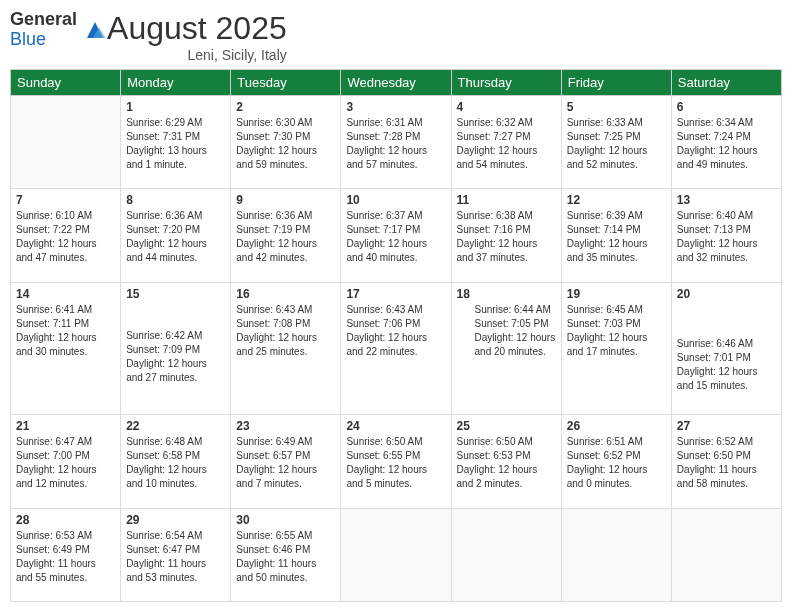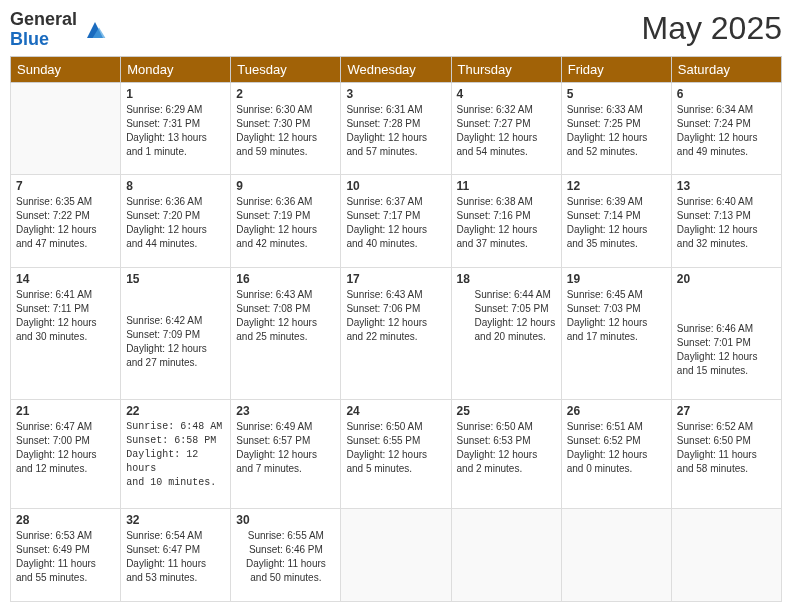--- a/index.html
+++ b/index.html
@@ -12,21 +12,21 @@
     }
     .page {
       width: 792px;
       height: 612px;
       padding: 10px;
       display: flex;
       flex-direction: column;
     }
     .header {
       display: flex;
-      justify-content: space-between;
+      justify-content: flex-start;
       align-items: flex-start;
       margin-bottom: 6px;
     }
     .logo {
       display: flex;
       align-items: center;
       gap: 4px;
     }
     .logo-text {
       display: flex;
@@ -50,21 +50,21 @@
       font-size: 14px;
       color: #555;
     }
     .calendar {
       flex: 1;
       border-collapse: collapse;
       width: 100%;
       table-layout: fixed;
     }
     .calendar th {
-      background-color: #a16207;
+      background-color: #15803d;
       color: #fff;
       text-align: left;
       padding: 5px 6px;
       font-size: 13px;
       font-weight: normal;
       border: 1px solid #ccc;
     }
     .calendar td {
       border: 1px solid #ddd;
       vertical-align: top;
@@ -92,29 +92,30 @@
     }
   </style>
 </head>
 <body>
 
 <div class="page">
   <div class="header">
     <div class="logo">
       <div class="logo-text">
         <span style="font-size:18px;font-weight:bold;color:#333;">General</span>
-        <span style="font-size:18px;font-weight:bold;color:#1a6bbf;">Blue</span>
+        <span style="font-size:18px;font-weight:normal;color:#1a6bbf;">Blue</span>
       </div>
       <svg class="logo-icon" viewBox="0 0 30 30">
         <polygon points="5,25 15,5 25,25" fill="#1a6bbf"></polygon>
         <polygon points="12,25 20,12 28,25" fill="#4a9fe0" opacity="0.7"></polygon>
       </svg>
     </div>
     <div class="title-block">
-      <div class="month-title">May 2025</div>
+      <div class="month-title">August 2025</div>
+      <div class="location">Leni, Sicily, Italy</div>
     </div>
   </div>
 
   <table class="calendar">
     <thead>
       <tr>
         <th>Sunday</th>
         <th>Monday</th>
         <th>Tuesday</th>
         <th>Wednesday</th>
@@ -165,21 +166,21 @@
             <span class="day-num">6</span>
             <div class="day-info" style="white-space: pre-line;">Sunrise: 6:34 AM
 Sunset: 7:24 PM
 Daylight: 12 hours
 and 49 minutes.</div>
           </td>
         </tr>
         <tr>
           <td>
             <span class="day-num">7</span>
-            <div class="day-info" style="white-space: pre-line;">Sunrise: 6:35 AM
+            <div class="day-info" style="white-space: pre-line;">Sunrise: 6:10 AM
 Sunset: 7:22 PM
 Daylight: 12 hours
 and 47 minutes.</div>
           </td>
           <td>
             <span class="day-num">8</span>
             <div class="day-info" style="white-space: pre-line;">Sunrise: 6:36 AM
 Sunset: 7:20 PM
 Daylight: 12 hours
 and 44 minutes.</div>
@@ -274,21 +275,21 @@
         <tr>
           <td>
             <span class="day-num">21</span>
             <div class="day-info" style="white-space: pre-line;">Sunrise: 6:47 AM
 Sunset: 7:00 PM
 Daylight: 12 hours
 and 12 minutes.</div>
           </td>
           <td>
             <span class="day-num">22</span>
-            <div class="day-info" style="white-space: pre-line; font-family: Liberation Mono, monospace;">Sunrise: 6:48 AM
+            <div class="day-info" style="white-space: pre-line;">Sunrise: 6:48 AM
 Sunset: 6:58 PM
 Daylight: 12 hours
 and 10 minutes.</div>
           </td>
           <td>
             <span class="day-num">23</span>
             <div class="day-info" style="white-space: pre-line;">Sunrise: 6:49 AM
 Sunset: 6:57 PM
 Daylight: 12 hours
 and 7 minutes.</div>
@@ -324,29 +325,29 @@
         </tr>
         <tr>
           <td>
             <span class="day-num">28</span>
             <div class="day-info" style="white-space: pre-line;">Sunrise: 6:53 AM
 Sunset: 6:49 PM
 Daylight: 11 hours
 and 55 minutes.</div>
           </td>
           <td>
-            <span class="day-num">32</span>
+            <span class="day-num">29</span>
             <div class="day-info" style="white-space: pre-line;">Sunrise: 6:54 AM
 Sunset: 6:47 PM
 Daylight: 11 hours
 and 53 minutes.</div>
           </td>
           <td>
             <span class="day-num">30</span>
-            <div class="day-info" style="white-space: pre-line; text-align: center;">Sunrise: 6:55 AM
+            <div class="day-info" style="white-space: pre-line;">Sunrise: 6:55 AM
 Sunset: 6:46 PM
 Daylight: 11 hours
 and 50 minutes.</div>
           </td>
           <td class="empty-cell"></td>
           <td class="empty-cell"></td>
           <td class="empty-cell"></td>
           <td class="empty-cell"></td>
         </tr>
       </tbody>

